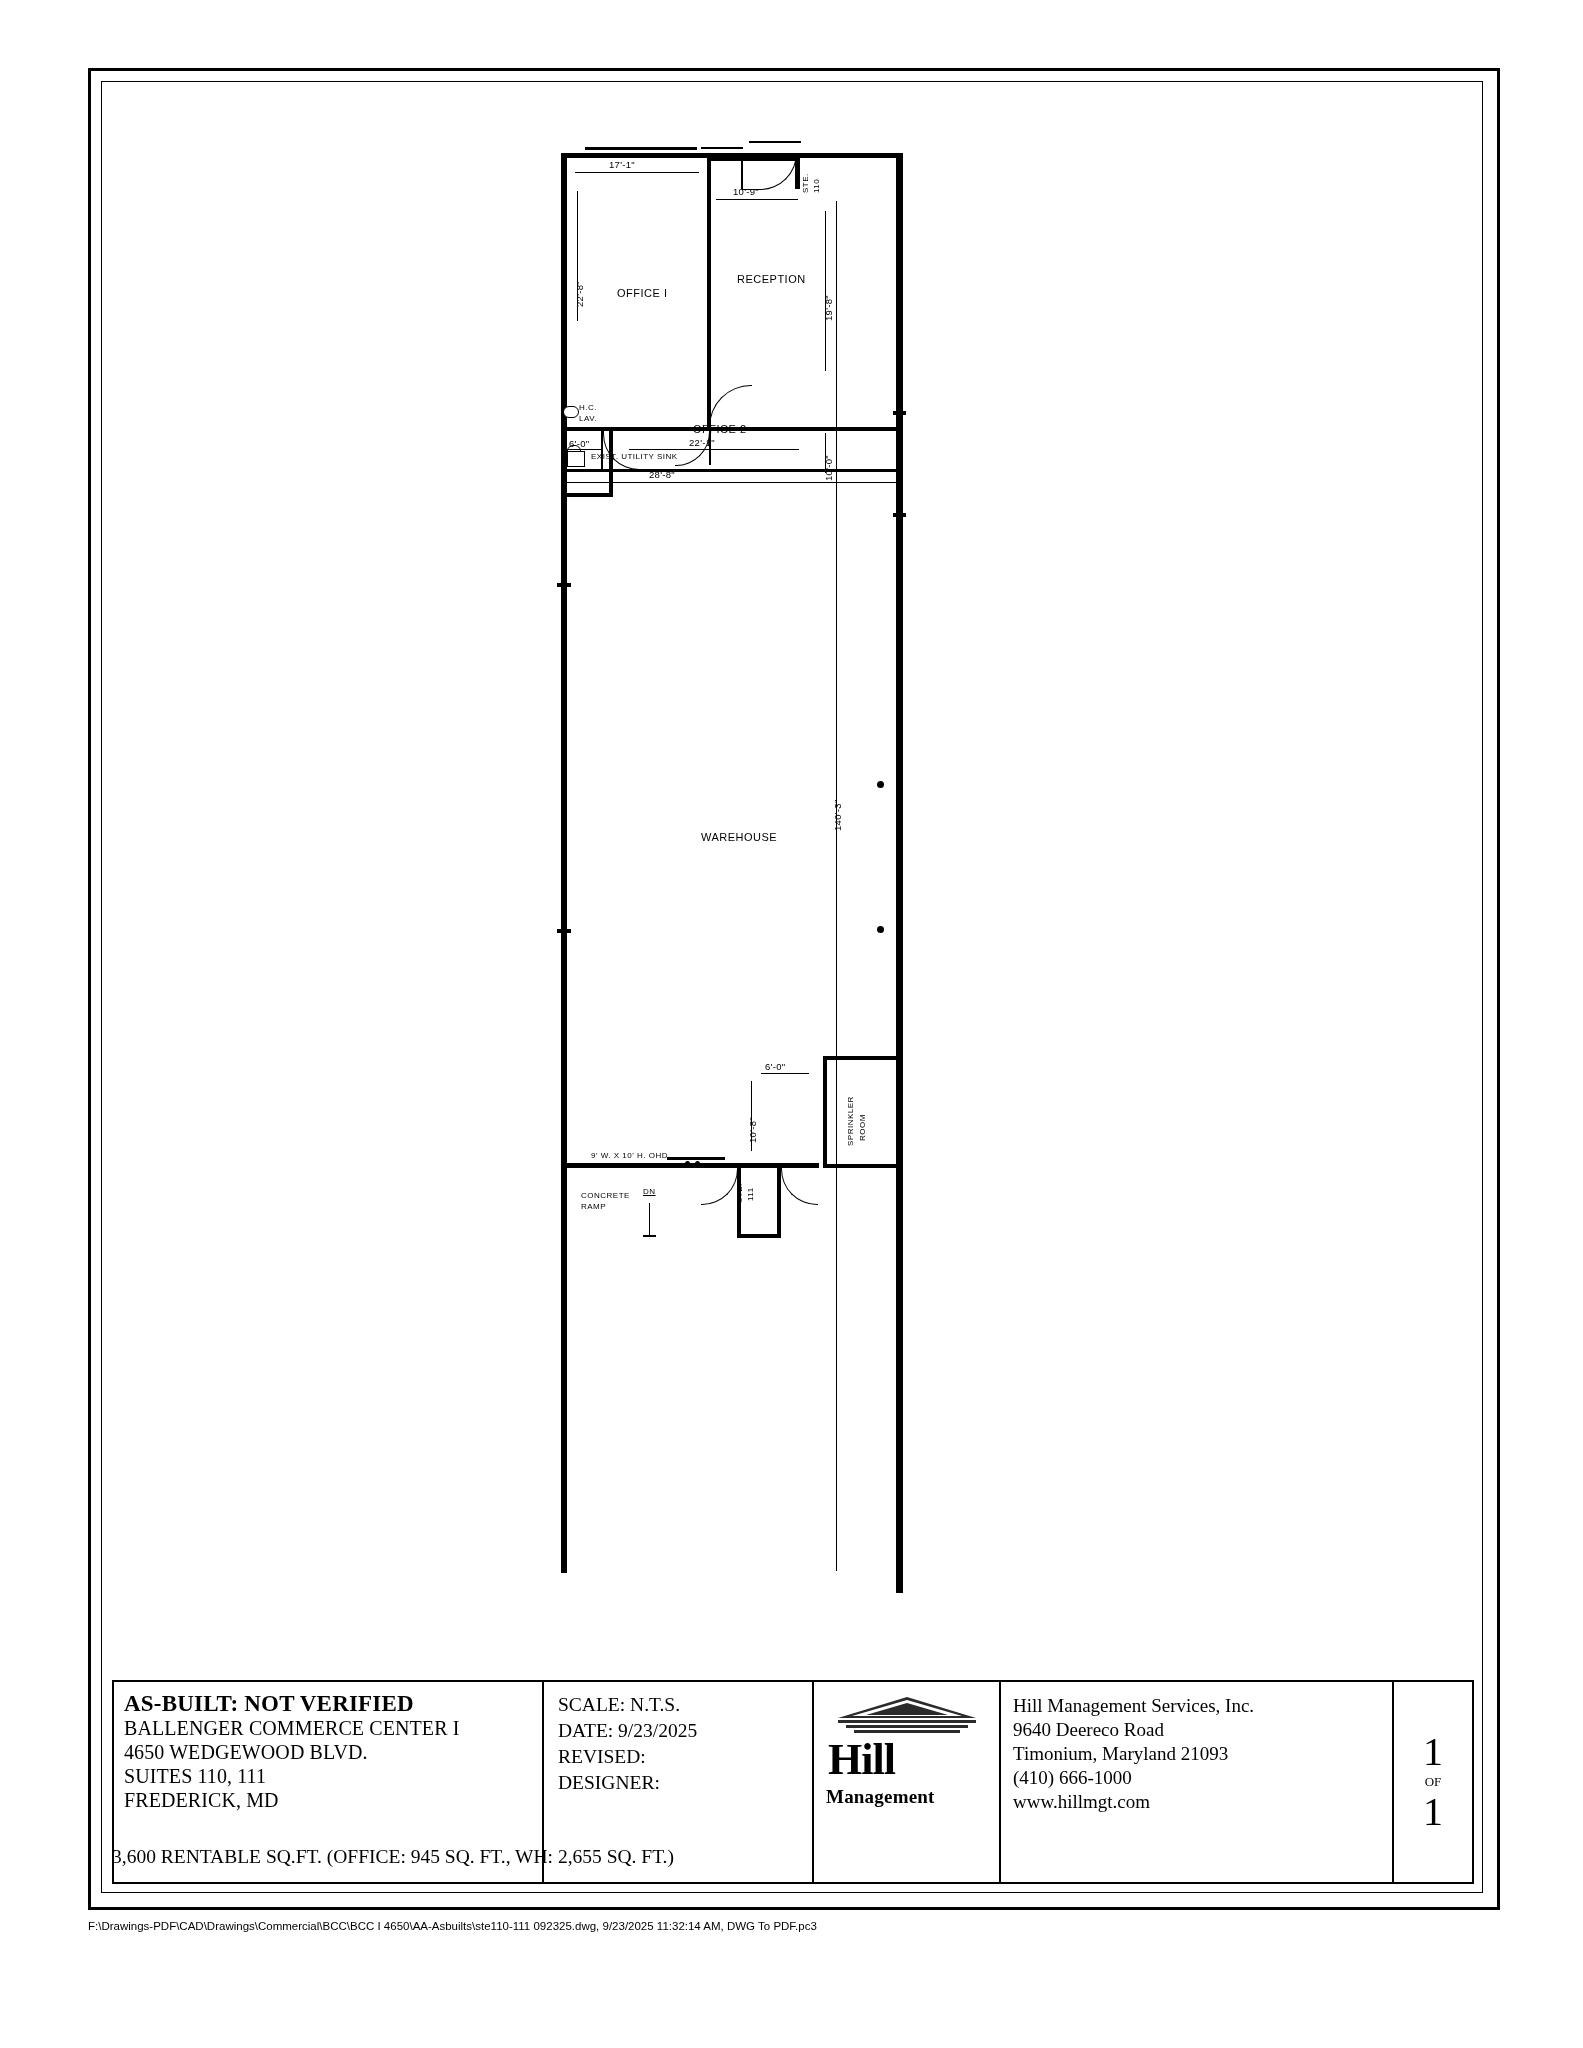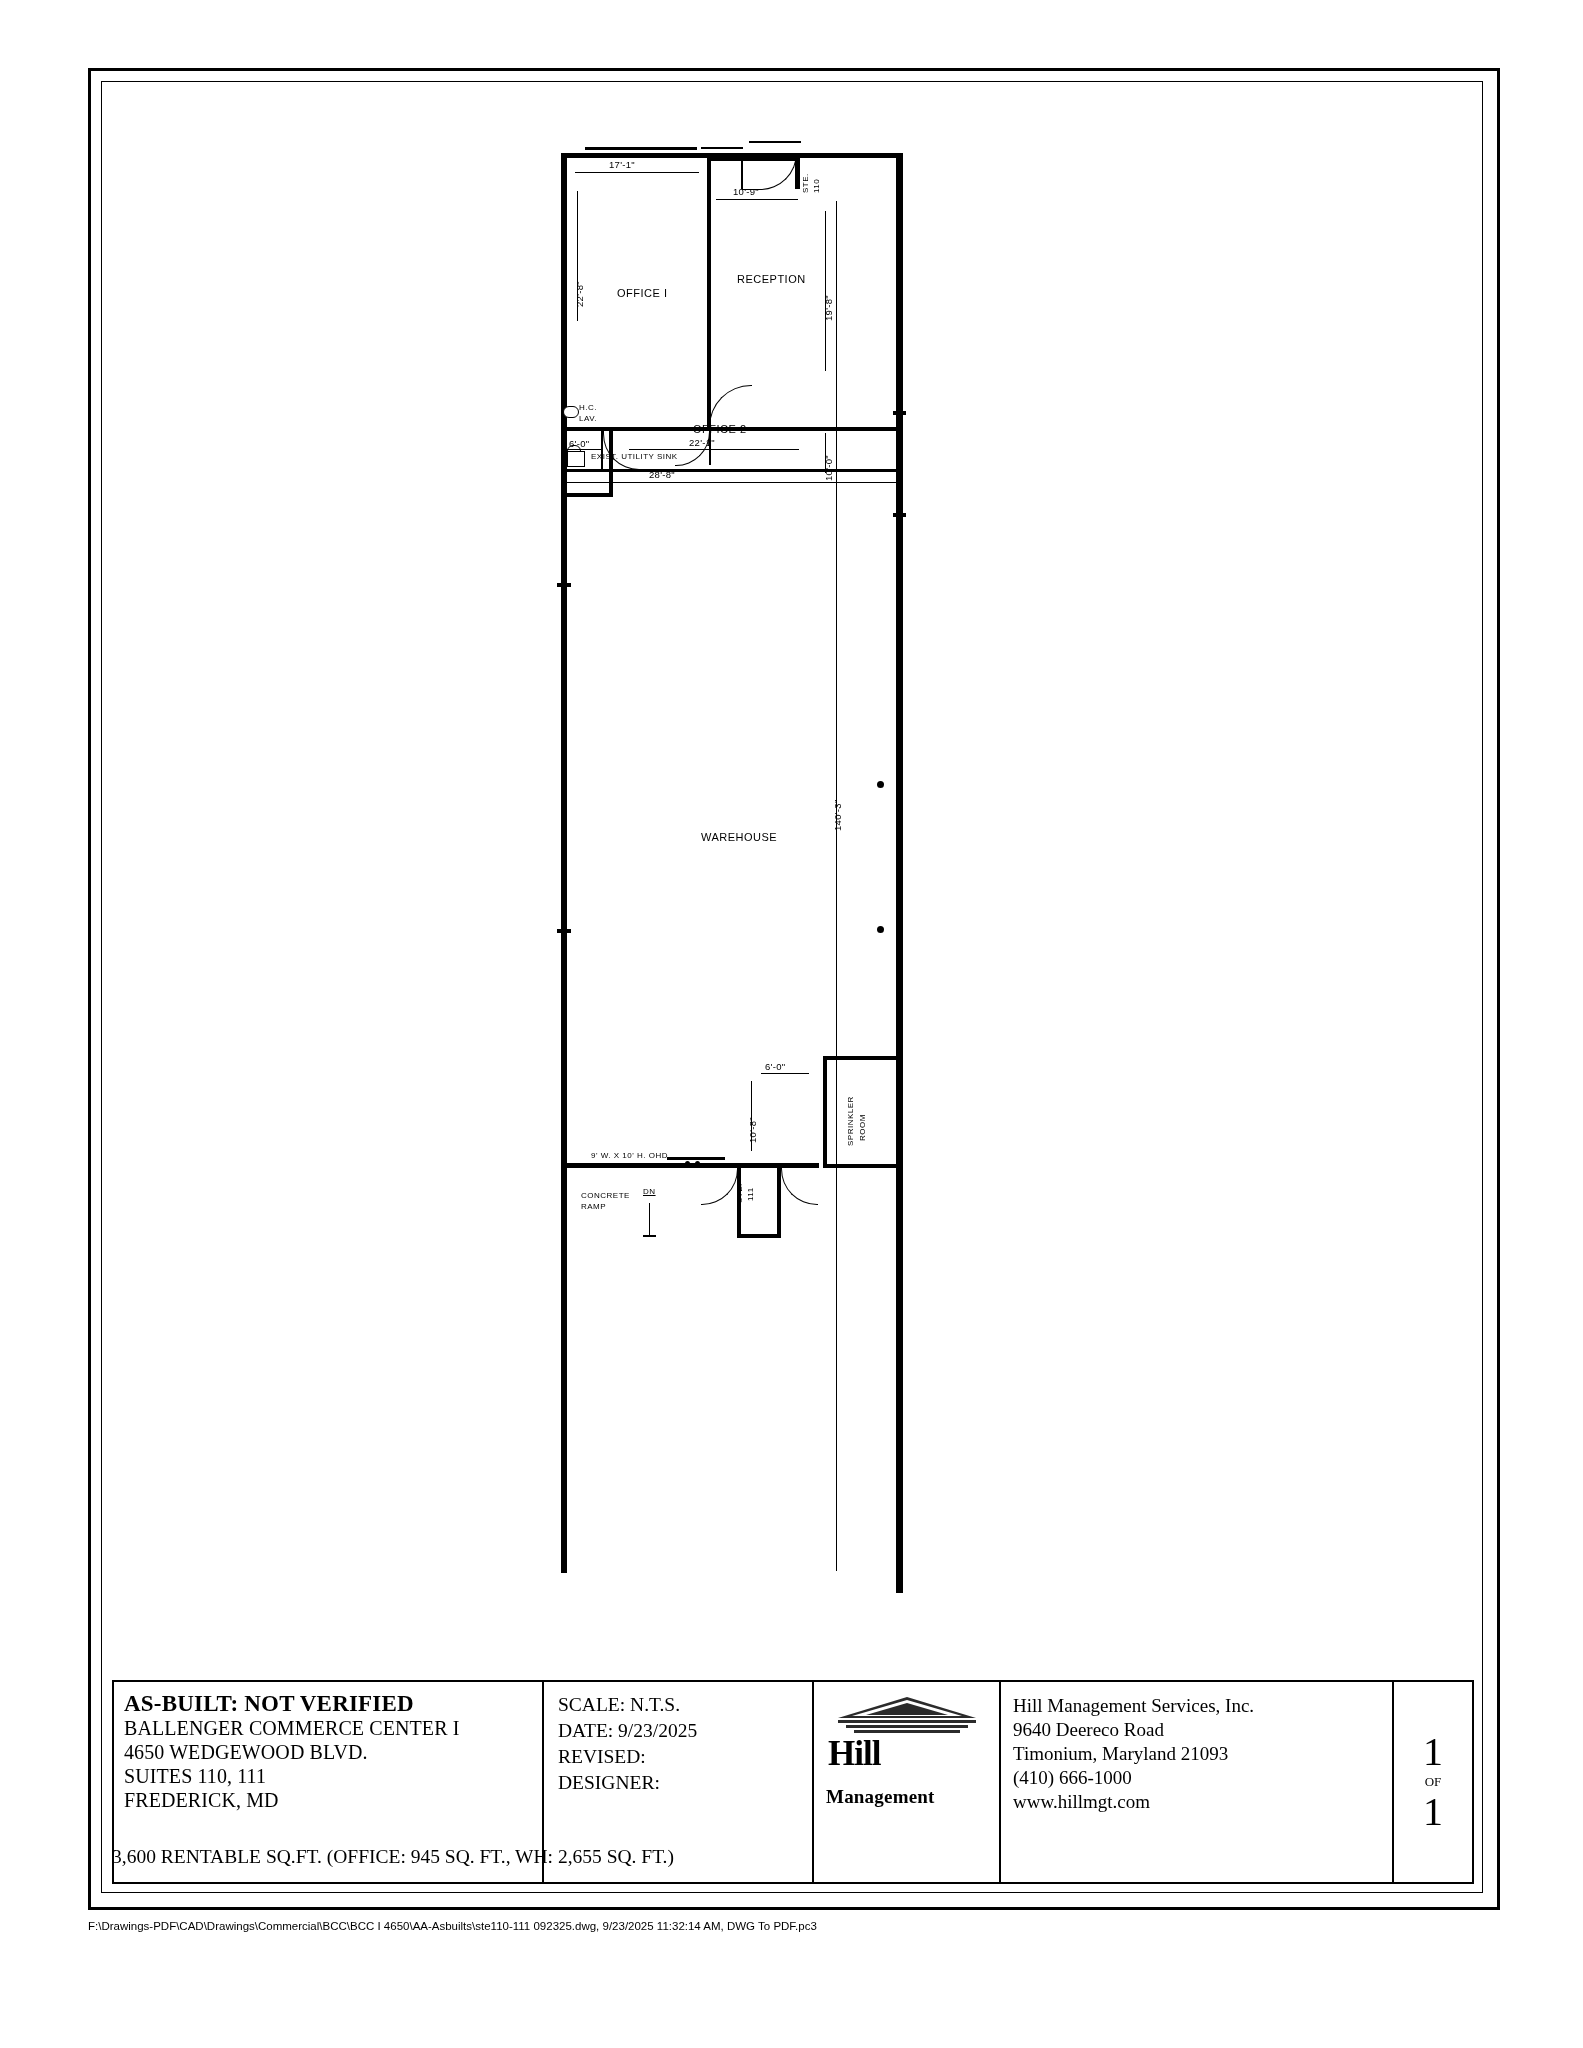--- a/index.html
+++ b/index.html
@@ -37,21 +37,21 @@
   #tb-addr .ln{font-size:19px;line-height:1.265;}
   #tb-page{width:78px;display:flex;flex-direction:column;align-items:center;justify-content:center;}
   #tb-page .num{font-size:40px;line-height:1.0;}
   #tb-page .of{font-size:13px;line-height:1.5;}
 
   
   #sqftline{position:absolute;left:112px;top:1846px;width:640px;font-size:19.5px;}
 
   
   .logo-roof{position:absolute;left:22px;top:14px;width:142px;height:40px;}
-  .logo-word{position:absolute;left:14px;top:52px;font-size:35px;font-weight:bold;letter-spacing:-1px;font-family:"Liberation Serif",serif;}
+  .logo-word{position:absolute;left:14px;top:52px;font-size:44px;font-weight:bold;letter-spacing:-1px;font-family:"Liberation Serif",serif;}
   .logo-sub{position:absolute;left:12px;top:104px;font-size:19px;font-weight:bold;letter-spacing:.2px;}
 
   #footpath{position:absolute;left:88px;top:1920px;font-family:"Liberation Sans",sans-serif;font-size:11.5px;color:#000;}
 </style>
 </head>
 <body>
 
 <div id="sheet">
 
   <div class="border-outer"></div>

